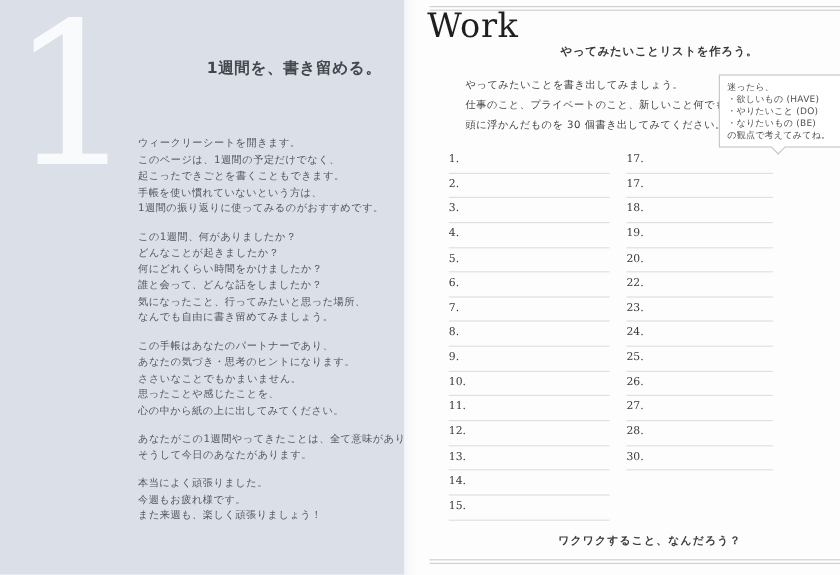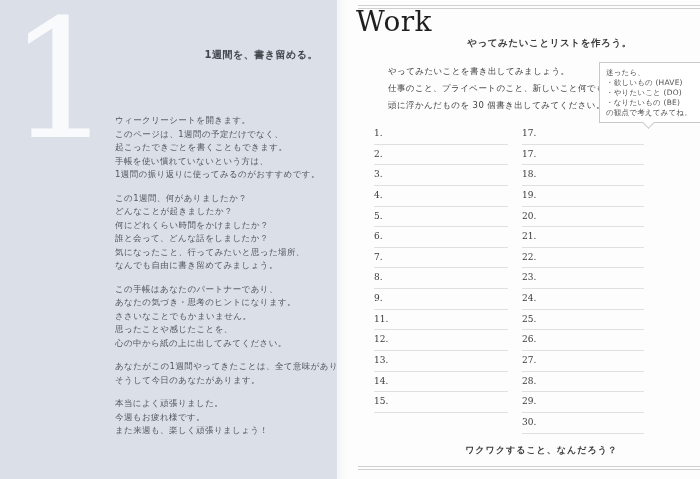--- a/index.html
+++ b/index.html
@@ -13,21 +13,21 @@
     position:absolute;left:0;top:0;width:337px;height:479px;
     background:#dadfe8;
   }
   .big-number{
     position:absolute;left:8px;top:-2px;
     font-family:"DejaVu Serif","Liberation Serif",serif;
     font-size:165px;line-height:1;color:#f9fafc;
   }
   .left-title{
     position:absolute;top:48px;right:19px;
-    font-size:10px;font-weight:bold;letter-spacing:.5px;color:#44484d;
+    font-size:13px;font-weight:bold;letter-spacing:.5px;color:#44484d;
     white-space:nowrap;
   }
   .left-body{
     position:absolute;left:103px;top:114px;right:10px;
     font-size:8.5px;line-height:13.5px;letter-spacing:.4px;color:#53575d;
   }
   .left-body p{margin:0 0 10px 12px;white-space:nowrap;}
   
   .right-page{
     position:absolute;left:337px;top:0;width:409px;height:479px;
@@ -110,40 +110,39 @@
   <div class="list-col col1">
       <div class="list-row"><span>1.</span></div>
       <div class="list-row"><span>2.</span></div>
       <div class="list-row"><span>3.</span></div>
       <div class="list-row"><span>4.</span></div>
       <div class="list-row"><span>5.</span></div>
       <div class="list-row"><span>6.</span></div>
       <div class="list-row"><span>7.</span></div>
       <div class="list-row"><span>8.</span></div>
       <div class="list-row"><span>9.</span></div>
+      <div class="list-row"><span>10.</span></div>
       <div class="list-row"><span>11.</span></div>
       <div class="list-row"><span>12.</span></div>
       <div class="list-row"><span>13.</span></div>
       <div class="list-row"><span>14.</span></div>
       <div class="list-row"><span>15.</span></div>
     </div>
   <div class="list-col col2">
       <div class="list-row"><span>17.</span></div>
       <div class="list-row"><span>17.</span></div>
       <div class="list-row"><span>18.</span></div>
       <div class="list-row"><span>19.</span></div>
       <div class="list-row"><span>20.</span></div>
-      <div class="list-row"><span>21.</span></div>
       <div class="list-row"><span>22.</span></div>
       <div class="list-row"><span>23.</span></div>
       <div class="list-row"><span>24.</span></div>
       <div class="list-row"><span>25.</span></div>
       <div class="list-row"><span>26.</span></div>
       <div class="list-row"><span>27.</span></div>
       <div class="list-row"><span>28.</span></div>
-      <div class="list-row"><span>29.</span></div>
       <div class="list-row"><span>30.</span></div>
     </div>
 
   <div class="footer-text">ワクワクすること、なんだろう？</div>
 
   <div class="rule rule-bottom"></div>
 </div>
 
 </body></html>

